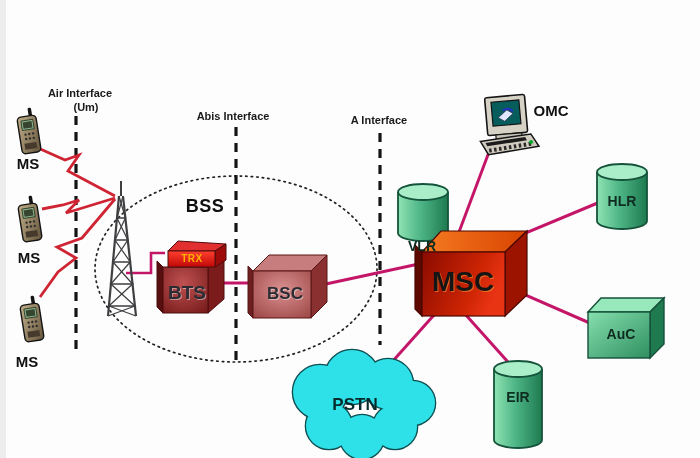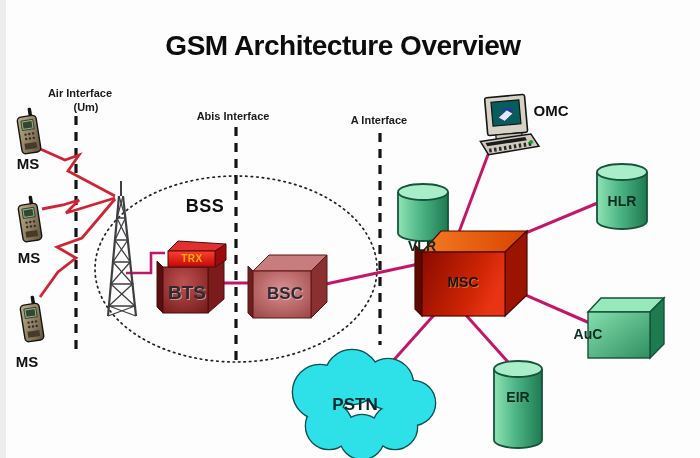--- a/index.html
+++ b/index.html
@@ -15,21 +15,21 @@
   }
   .title{font-size:28px;letter-spacing:-.5px;color:#0d0d0d;}
   .iface{font-size:11px;color:#1a1a1a;}
   .ms{font-size:15px;}
   .bss{font-size:18px;letter-spacing:.5px;text-align:center;}
   .node-sm{font-size:14px;color:#0e2c20;}
   .emboss{color:#2b2b33;text-shadow:1px 1px 0 rgba(255,255,255,.45);}
   .trx{font-size:10px;color:#ffb000;letter-spacing:.5px;}
   .bts{font-size:19px;}
   .bsc{font-size:17px;}
-  .msc{font-size:14px;color:#151515;text-shadow:1px 1px 0 rgba(255,160,60,.55);}
+  .msc{font-size:28px;color:#151515;text-shadow:1px 1px 0 rgba(255,160,60,.55);}
   .omc{font-size:15px;}
   .pstn{font-size:17px;color:#062a2c;}
 </style>
 </head>
 <body>
 
 <div id="stage">
 
 <svg id="diagram-svg" width="700" height="458" viewBox="0 0 700 458">
   <defs>
@@ -199,38 +199,37 @@
     <path d="M499,117 l9,-7 l6,4 l-9,7 z" fill="#dfe8ff" stroke="#222244" stroke-width="0.6"></path>
     <path d="M504,110 q7,-3 10,2" stroke="#2233bb" stroke-width="2.2" fill="none"></path>
     <rect x="495" y="134" width="26" height="5" fill="#c6c2b6" stroke="#141414" stroke-width="1.2"></rect>
     <polygon points="479,139 530,136 537,149 486,153" fill="#d0ccc0" stroke="#141414" stroke-width="1.5"></polygon>
     <polygon points="484,141 524,138.5 525.5,142 485.5,144.5" fill="#1c1c1c"></polygon>
     <path d="M487,149 L532,145.5" stroke="#2a2a2a" stroke-width="4" stroke-dasharray="2.5,2.5" fill="none"></path>
     <circle cx="529.5" cy="144" r="2" fill="#00aa22"></circle>
   </g>
 </svg>
 
-<div class="lbl title" style="left:343px;top:46px;">GSM Architecture Overview</div>
 
 <div class="lbl iface" style="left:80px;top:93px;">Air Interface</div>
 <div class="lbl iface" style="left:80px;top:107px;padding-left:12px;">(Um)</div>
 <div class="lbl iface" style="left:233px;top:116px;">Abis Interface</div>
 <div class="lbl iface" style="left:379px;top:120px;">A Interface</div>
 
 <div class="lbl ms" style="left:28px;top:163px;">MS</div>
 <div class="lbl ms" style="left:29px;top:257px;">MS</div>
 <div class="lbl ms" style="left:27px;top:361px;">MS</div>
 
 <div class="lbl bss" style="left:205px;top:206px;">BSS</div>
 <div class="lbl trx" style="left:192px;top:259px;">TRX</div>
 <div class="lbl bts emboss" style="left:187px;top:292px;">BTS</div>
 <div class="lbl bsc emboss" style="left:285px;top:293px;">BSC</div>
 <div class="lbl msc" style="left:463px;top:282px;">MSC</div>
 
 <div class="lbl node-sm" style="left:422px;top:218px;margin-top:28px;">VLR</div>
 <div class="lbl node-sm" style="left:622px;top:201px;">HLR</div>
-<div class="lbl node-sm" style="left:588px;top:334px;text-align:center;">AuC</div>
+<div class="lbl node-sm" style="left:621px;top:334px;text-align:center;">AuC</div>
 <div class="lbl node-sm" style="left:518px;top:397px;">EIR</div>
 
 <div class="lbl omc" style="left:551px;top:110px;text-align:right;">OMC</div>
 <div class="lbl pstn" style="left:355px;top:404px;">PSTN</div>
 
 </div>
 
 </body></html>

